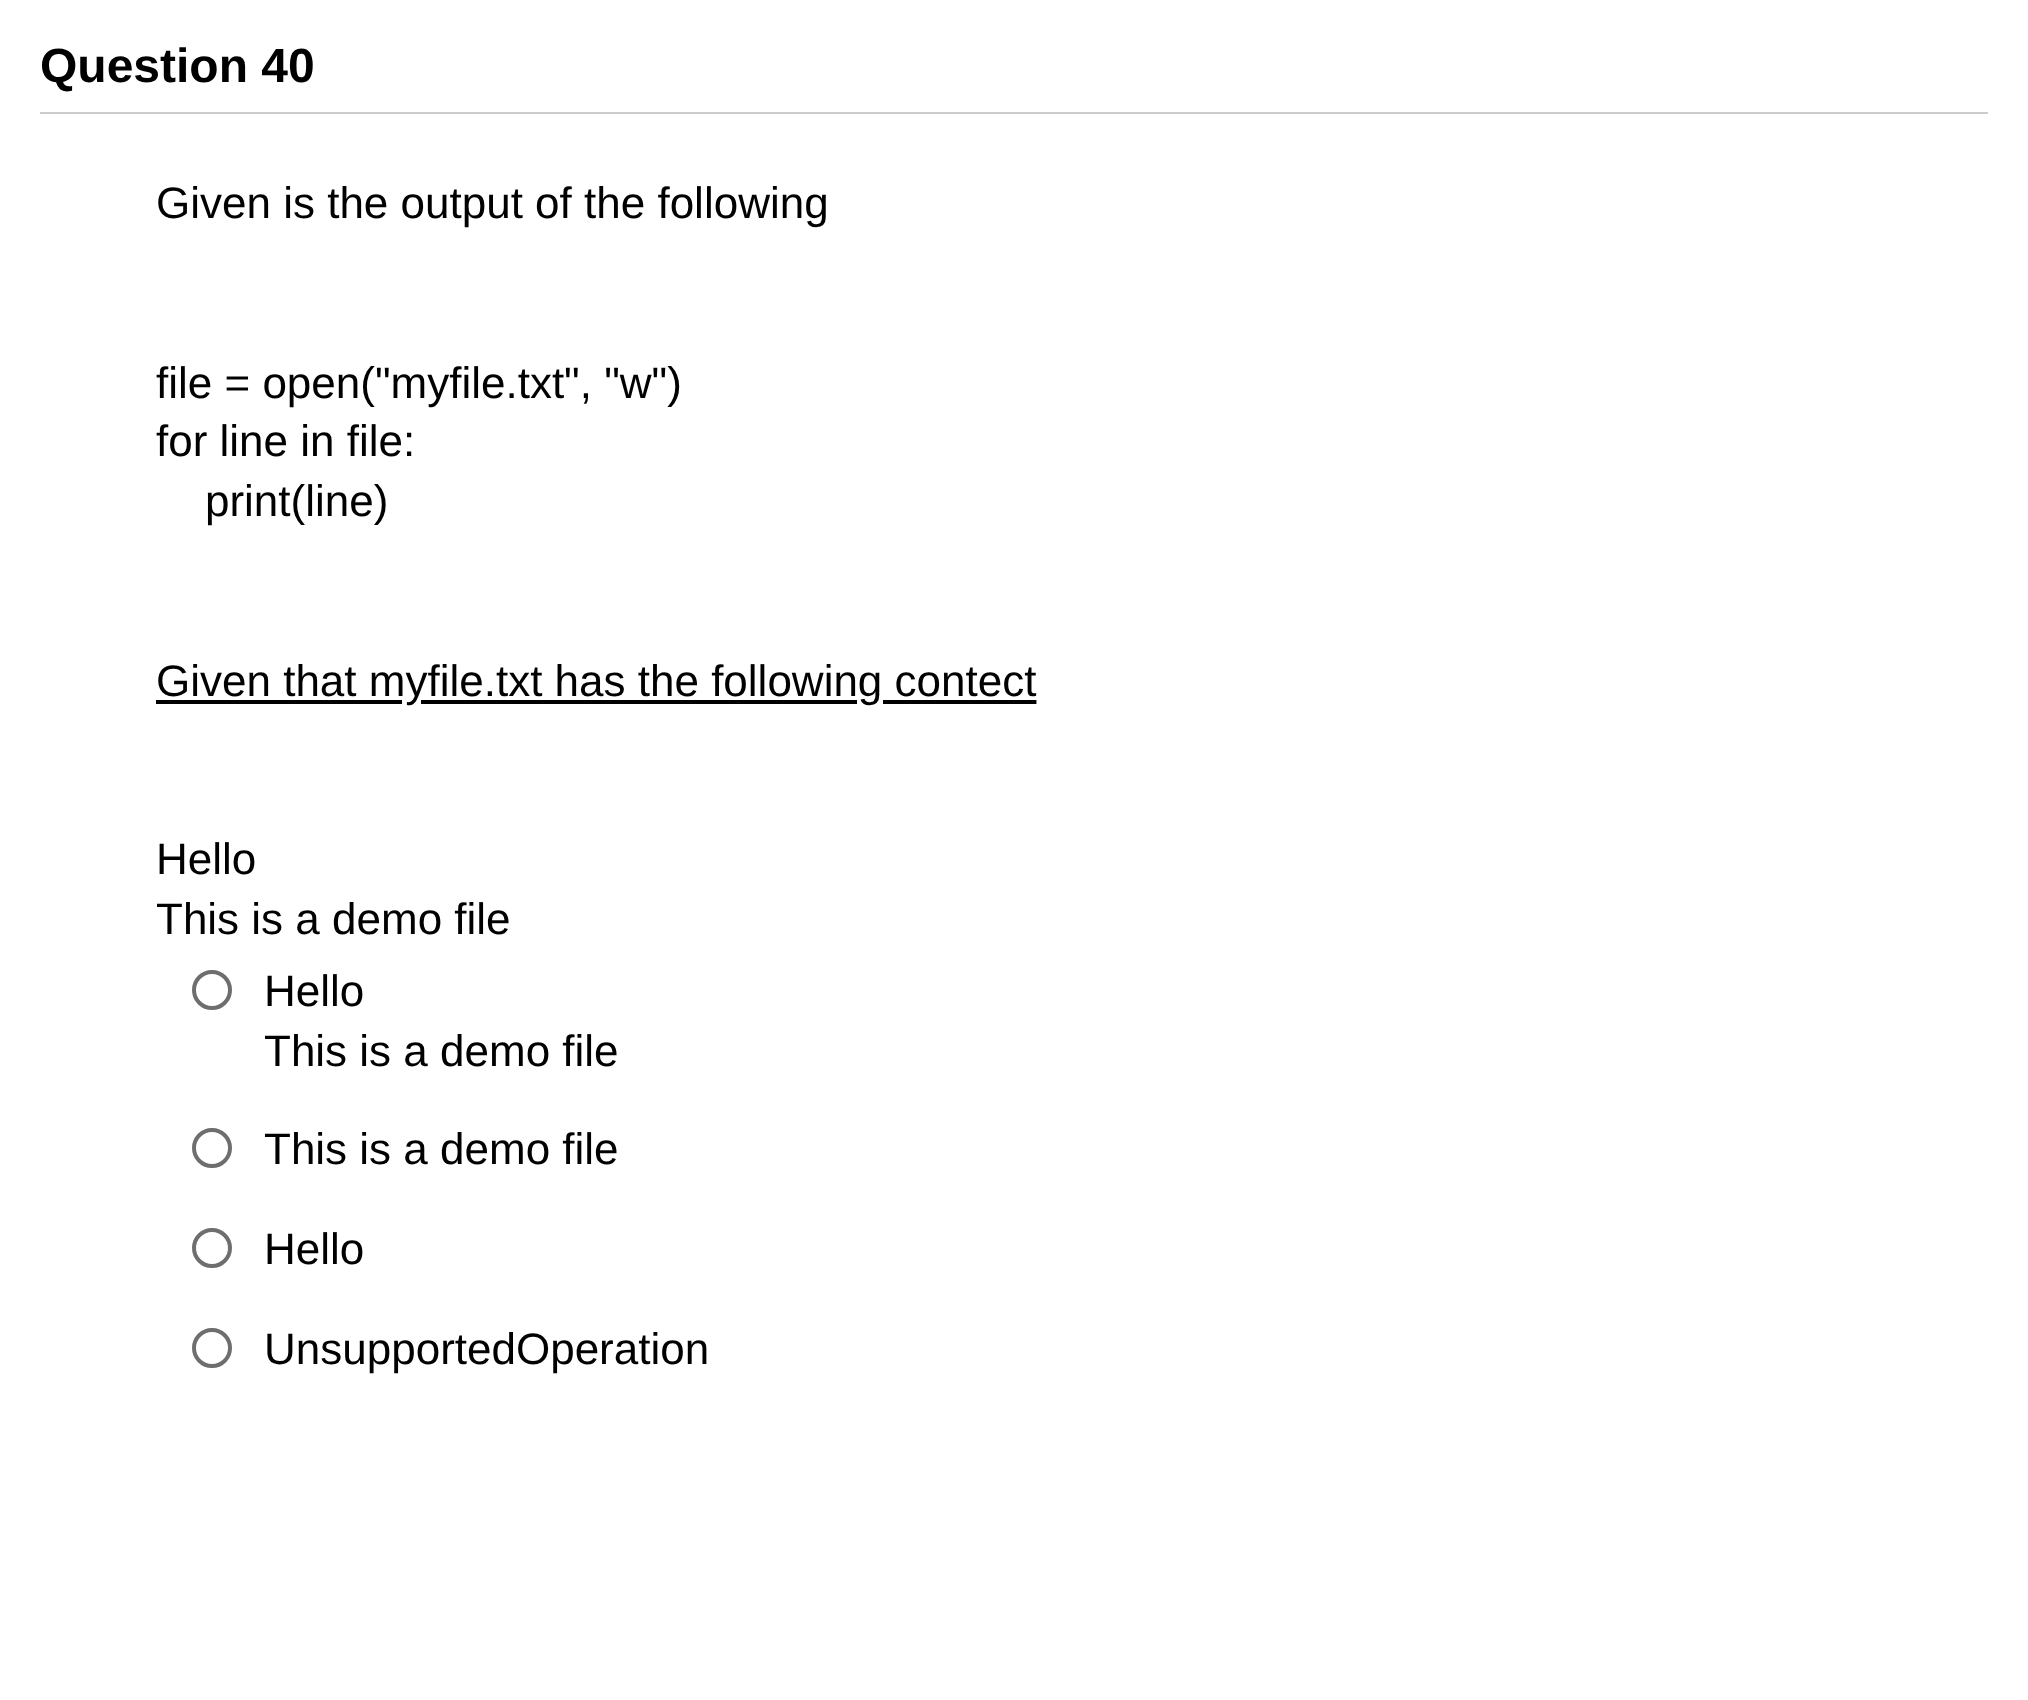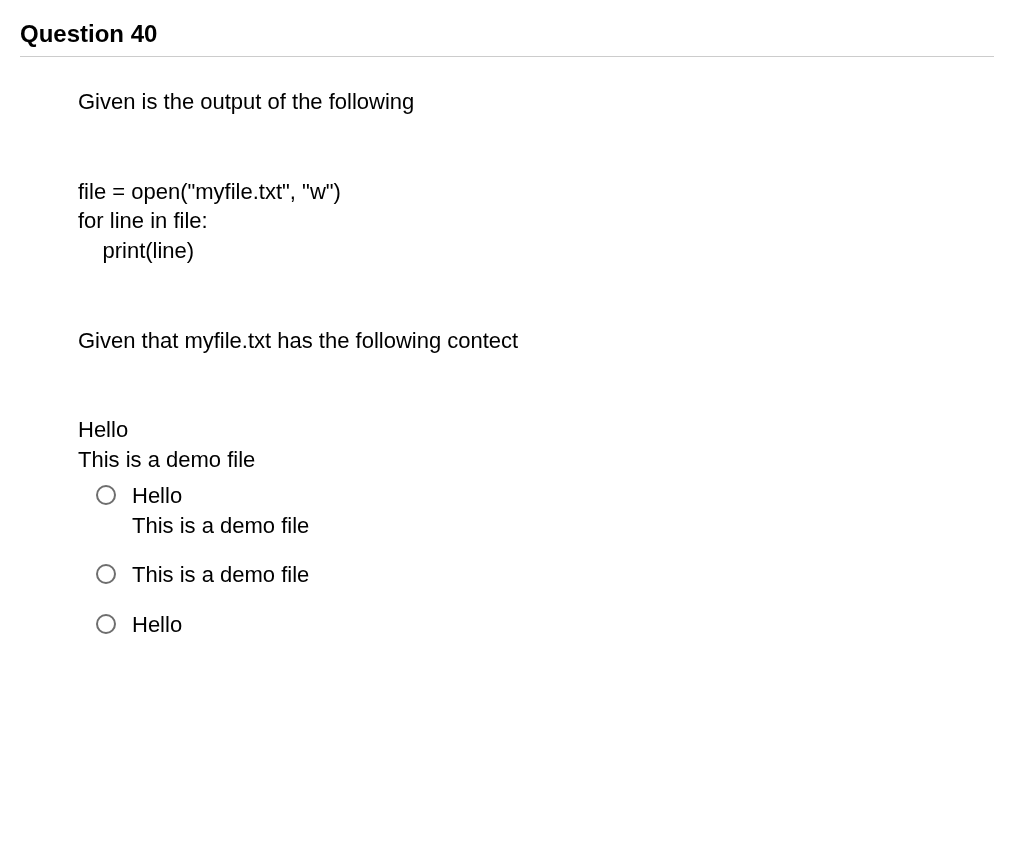--- a/index.html
+++ b/index.html
@@ -29,20 +29,21 @@
     .prompt-text {
       margin-bottom: 60px;
     }
     .code-block {
       margin-bottom: 60px;
       white-space: pre-wrap;
       font-family: Arial, Helvetica, sans-serif;
     }
     .given-text {
       margin-bottom: 60px;
+      text-decoration: underline;
     }
     .file-content {
       margin-bottom: 6px;
       white-space: pre-wrap;
     }
     .options {
       padding-left: 18px;
     }
     .option-row {
       display: flex;
@@ -93,16 +94,20 @@
     <div class="option-row">
       <div class="radio-outer"></div>
       <div class="option-label">This is a demo file</div>
     </div>
 
     <div class="option-row">
       <div class="radio-outer"></div>
       <div class="option-label">Hello</div>
     </div>
 
+    <div class="option-row">
+      <div class="radio-outer"></div>
+      <div class="option-label">UnsupportedOperation</div>
+    </div>
 
   </div>
 
 </div>
 
 </body></html>

